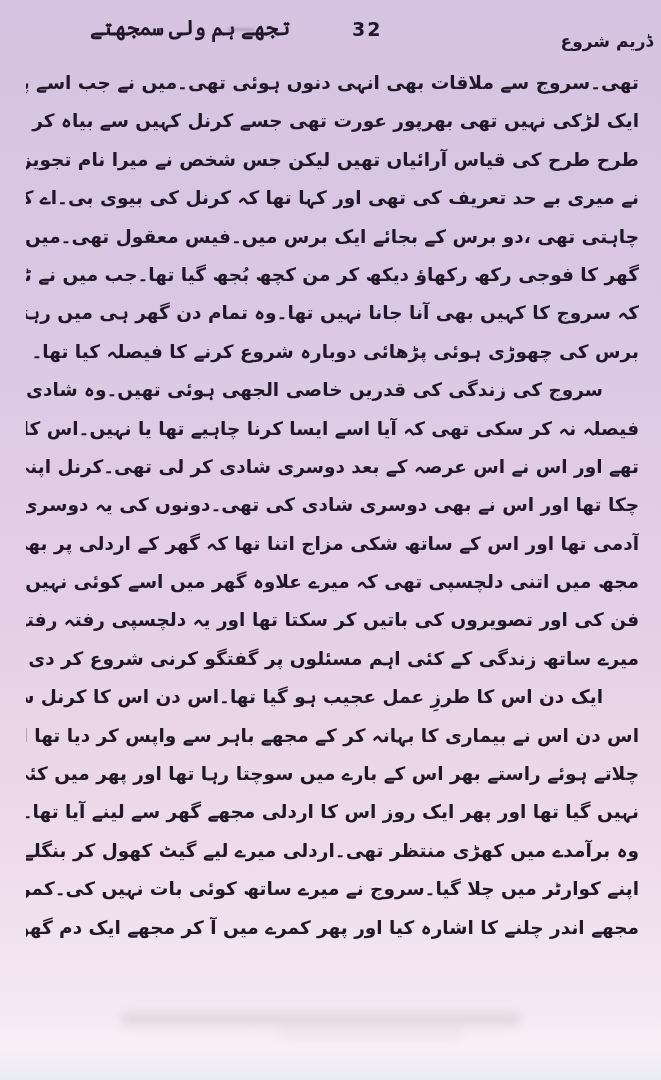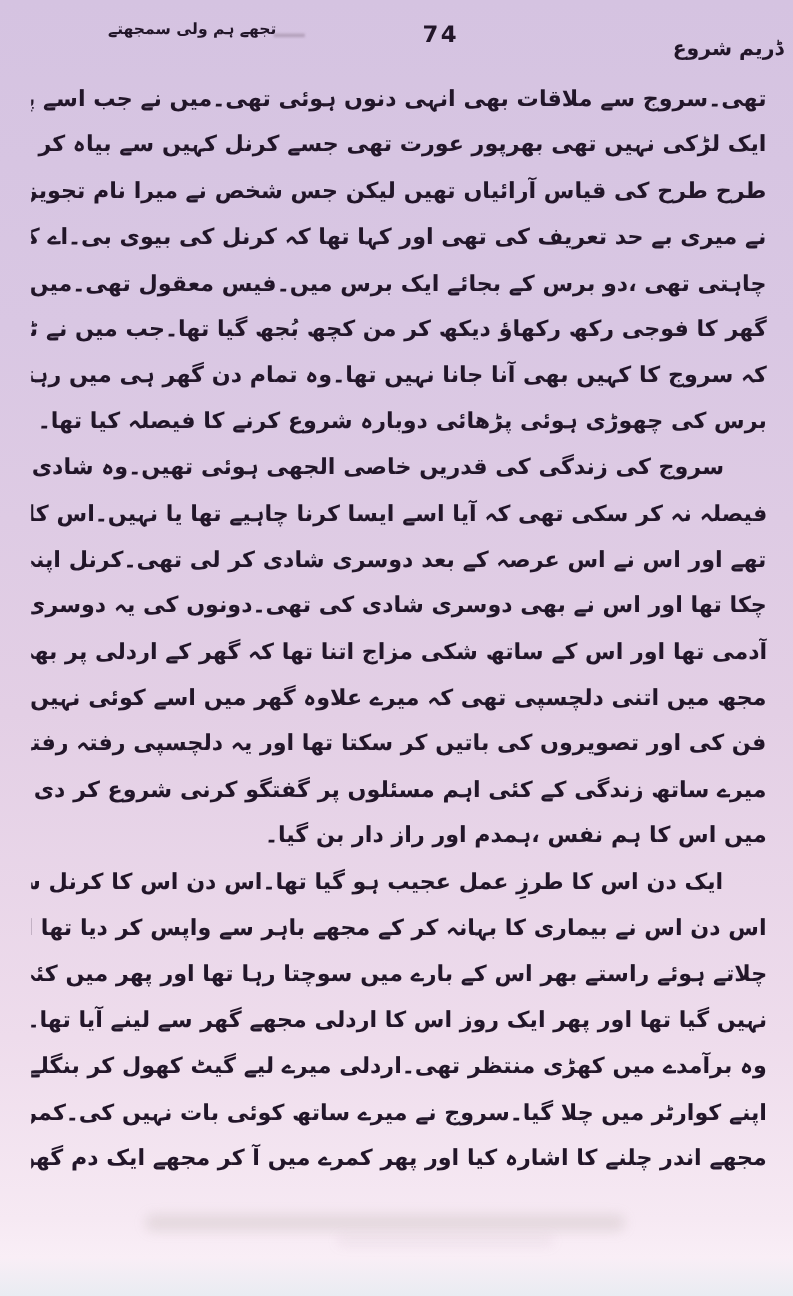--- a/index.html
+++ b/index.html
@@ -24,21 +24,22 @@
   }
   
   .header {
     position: absolute;
     top: 0; left: 0; right: 0; height: 60px;
     font-weight: bold;
   }
   .book-title {
     position: absolute;
     top: 16px; left: 90px;
-    font-size: 13px;
+    font-size: 21px;
+    font-family: Liberation Serif, serif;
   }
   .page-number {
     position: absolute;
     top: 18px; left: 352px;
     font-size: 19px;
     letter-spacing: 2px;
   }
   .chapter-title {
     position: absolute;
     top: 31px; right: 8px;
@@ -91,21 +92,21 @@
     filter: blur(1px);
   }
 </style>
 </head>
 <body>
 
 <div class="page">
 
   <div class="header">
     <span class="book-title">تجھے ہم ولی سمجھتے</span>
-    <span class="page-number">74</span>
+    <span class="page-number">32</span>
     <span class="chapter-title">ڈریم شروع</span>
     <span class="scan-dash"></span>
   </div>
 
   <div class="body-text">
 
     <div class="para">
       <span class="line">تھی۔سروج سے ملاقات بھی انہی دنوں ہوئی تھی۔میں نے جب اسے پہلی بار دیکھا تھا تو وہ</span>
       <span class="line">ایک لڑکی نہیں تھی بھرپور عورت تھی جسے کرنل کہیں سے بیاہ کر لایا تھا۔اس کے بارے میں</span>
       <span class="line">طرح طرح کی قیاس آرائیاں تھیں لیکن جس شخص نے میرا نام تجویز کیا تھا ٹیوشن کے لیے اس</span>
@@ -118,21 +119,20 @@
 
     <div class="para">
       <span class="line indent">سروج کی زندگی کی قدریں خاصی الجھی ہوئی تھیں۔وہ شادی کر چکنے کے بعد بھی یہ</span>
       <span class="line">فیصلہ نہ کر سکی تھی کہ آیا اسے ایسا کرنا چاہیے تھا یا نہیں۔اس کا پہلا خاوند مرے پانچ برس ہو گئے</span>
       <span class="line">تھے اور اس نے اس عرصہ کے بعد دوسری شادی کر لی تھی۔کرنل اپنی پہلی بیوی کو طلاق دے</span>
       <span class="line">چکا تھا اور اس نے بھی دوسری شادی کی تھی۔دونوں کی یہ دوسری شادی تھی کرنل بڑا عیاش قسم کا</span>
       <span class="line">آدمی تھا اور اس کے ساتھ شکی مزاج اتنا تھا کہ گھر کے اردلی پر بھی اعتبار نہ کرتا تھا۔سروج کو</span>
       <span class="line">مجھ میں اتنی دلچسپی تھی کہ میرے علاوہ گھر میں اسے کوئی نہیں ملتا تھا اور کہ میں اس سے ادب کی،</span>
       <span class="line">فن کی اور تصویروں کی باتیں کر سکتا تھا اور یہ دلچسپی رفتہ رفتہ دوستی میں بدل گئی اور اس نے</span>
       <span class="line">میرے ساتھ زندگی کے کئی اہم مسئلوں پر گفتگو کرنی شروع کر دی اور ایک ایسا وقت آ گیا جب</span>
-      <span class="line partial">میں اس کا ہم نفس ،ہمدم اور راز دار بن گیا۔</span>
     </div>
 
     <div class="para">
       <span class="line indent">ایک دن اس کا طرزِ عمل عجیب ہو گیا تھا۔اس دن اس کا کرنل سے جھگڑا ہو گیا تھا</span>
       <span class="line">اس دن اس نے بیماری کا بہانہ کر کے مجھے باہر سے واپس کر دیا تھا اور میں واپسی پر سائیکل</span>
       <span class="line">چلاتے ہوئے راستے بھر اس کے بارے میں سوچتا رہا تھا اور پھر میں کئی روز تک اس کے ہاں</span>
       <span class="line">نہیں گیا تھا اور پھر ایک روز اس کا اردلی مجھے گھر سے لینے آیا تھا۔میں جب اس کے گھر پہنچا تو</span>
       <span class="line">وہ برآمدے میں کھڑی منتظر تھی۔اردلی میرے لیے گیٹ کھول کر بنگلے کے پچھواڑے میں</span>
       <span class="line">اپنے کوارٹر میں چلا گیا۔سروج نے میرے ساتھ کوئی بات نہیں کی۔کمرے کا دروازہ کھولا۔</span>
       <span class="line">مجھے اندر چلنے کا اشارہ کیا اور پھر کمرے میں آ کر مجھے ایک دم گھورنے لگی۔جیسے پہچاننے کی</span>

